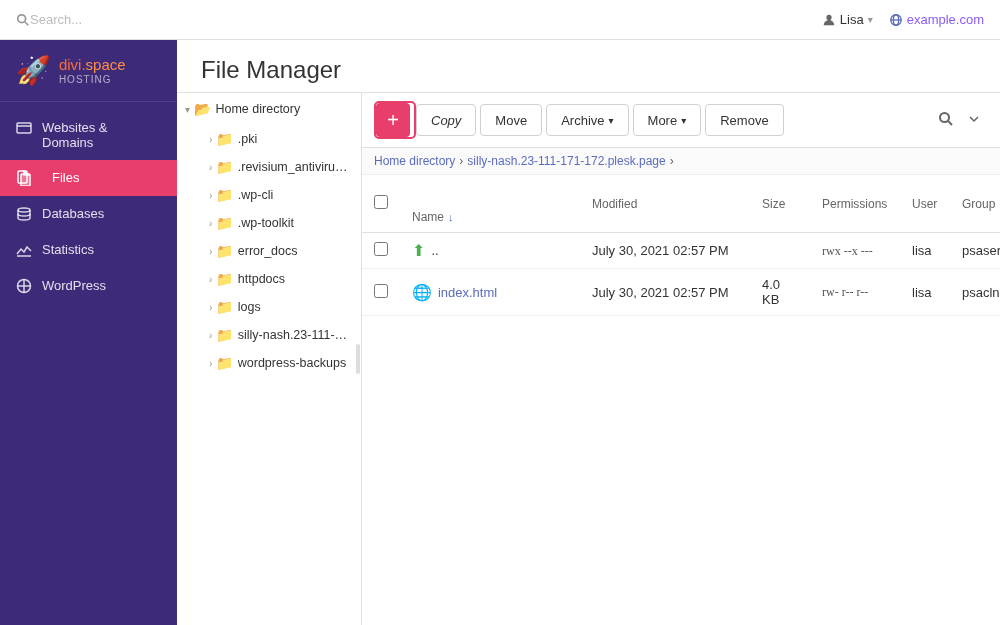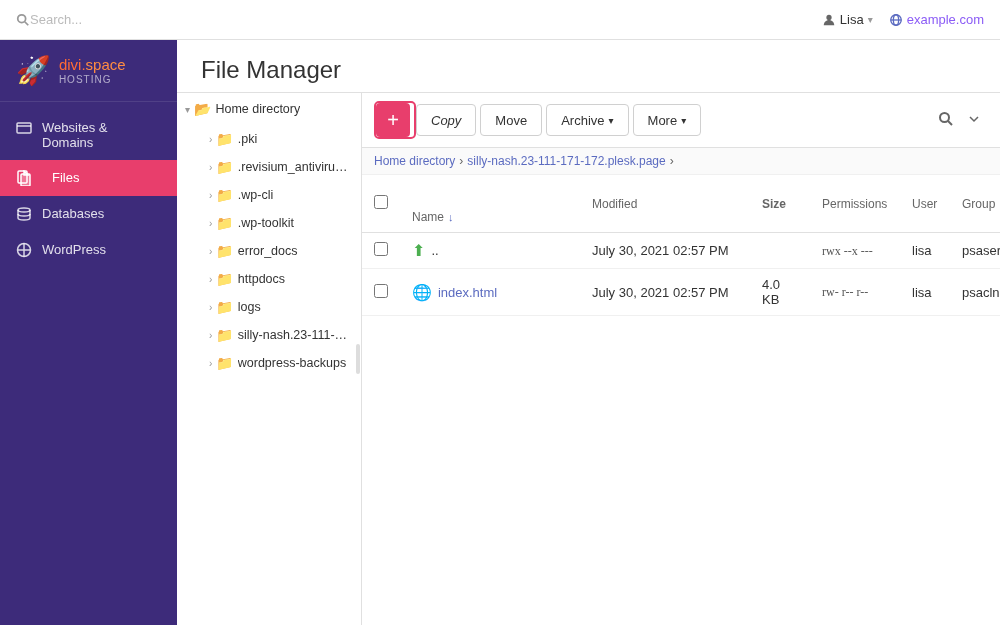--- a/index.html
+++ b/index.html
@@ -72,21 +72,21 @@
     td { padding: 8px 12px; font-size: 13px; color: #333; border-bottom: 1px solid #f0f0f0; }
     .th-name { display: flex; align-items: center; gap: 4px; margin-top: 27px; }
     .sort-arrow { color: #5b6bc0; font-size: 11px; }
     .file-name-cell { display: flex; align-items: center; }
     .file-name-link { color: #5b6bc0; text-decoration: none; cursor: pointer; }
     .permissions { font-family: Liberation Serif, serif; font-size: 12px; color: #555; }
     .checkbox { width: 14px; height: 14px; cursor: pointer; }
     .th-check { width: 30px; }
     .col-name { min-width: 180px; }
     .col-modified { min-width: 170px; }
-    .col-size { min-width: 60px; font-weight: bold; }
+    .col-size { min-width: 60px; }
     .col-perms { min-width: 90px; }
     .col-user { min-width: 50px; }
     .col-group { min-width: 60px; }
   </style>
 </head>
 <body>
 
 <div class="topbar">
   <div class="topbar-search">
     <svg viewBox="0 0 16 16" fill="none" stroke="#999" stroke-width="2">
@@ -146,20 +146,27 @@
       <a class="nav-item">
         <svg width="16" height="16" viewBox="0 0 16 16" fill="none" stroke="rgba(255,255,255,0.8)" stroke-width="1.5">
           <ellipse cx="8" cy="4" rx="6" ry="2"></ellipse>
             <path d="M2 4v4c0 1.1 2.7 2 6 2s6-.9 6-2V4"></path>
             <path d="M2 8v4c0 1.1 2.7 2 6 2s6-.9 6-2V8"></path>
         </svg>
         <span>Databases</span>
       </a>
       <a class="nav-item">
         <svg width="16" height="16" viewBox="0 0 16 16" fill="none" stroke="rgba(255,255,255,0.8)" stroke-width="1.5">
+          <polyline points="1,12 5,7 8,10 11,5 15,9"></polyline>
+            <line x1="1" y1="14" x2="15" y2="14"></line>
+        </svg>
+        <span>Statistics</span>
+      </a>
+      <a class="nav-item">
+        <svg width="16" height="16" viewBox="0 0 16 16" fill="none" stroke="rgba(255,255,255,0.8)" stroke-width="1.5">
           <circle cx="8" cy="8" r="6.5"></circle>
             <path d="M2 8h12M8 1.5v13"></path>
         </svg>
         <span>WordPress</span>
       </a>
     </nav>
   </div>
 
   <div class="content">
 
@@ -236,20 +243,21 @@
           <button class="btn btn-copy">Copy</button>
           <button class="btn">Move</button>
           <button class="btn">
             <span>Archive</span>
             <span style="font-size:10px;">▾</span>
           </button>
           <button class="btn">
             <span>More</span>
             <span style="font-size:10px;">▾</span>
           </button>
+          <button class="btn">Remove</button>
           <div class="toolbar-spacer"></div>
           <div class="toolbar-search-icon">
             <svg width="16" height="16" viewBox="0 0 16 16" fill="none" stroke="#666" stroke-width="2">
               <circle cx="6.5" cy="6.5" r="4.5"></circle>
                 <line x1="10" y1="10" x2="14" y2="14"></line>
             </svg>
           </div>
           <div class="toolbar-expand">
             <svg width="16" height="16" viewBox="0 0 16 16" fill="none" stroke="#666" stroke-width="1.5">
               <polyline points="4,6 8,10 12,6"></polyline>

